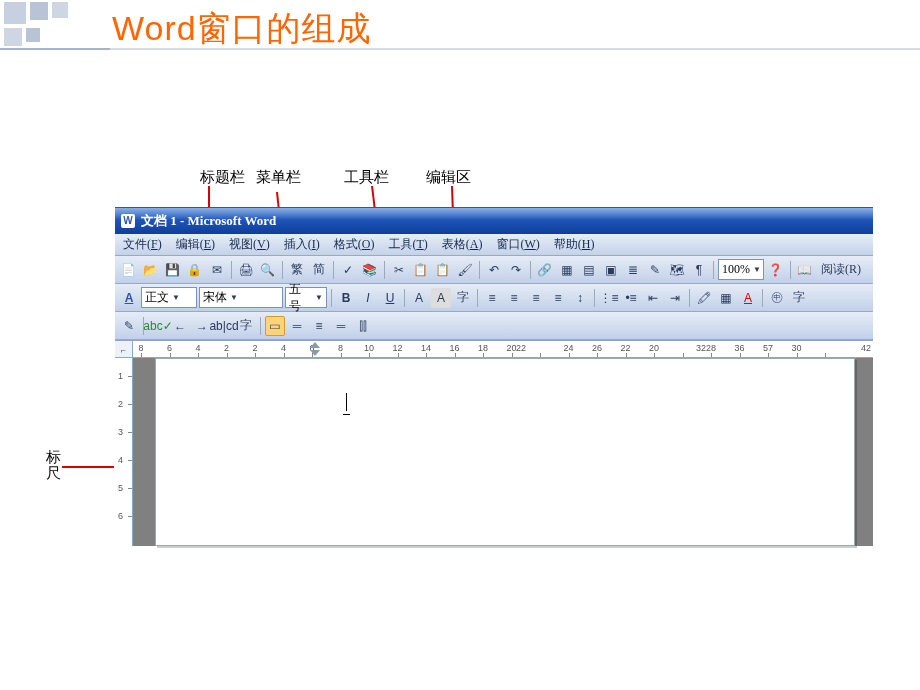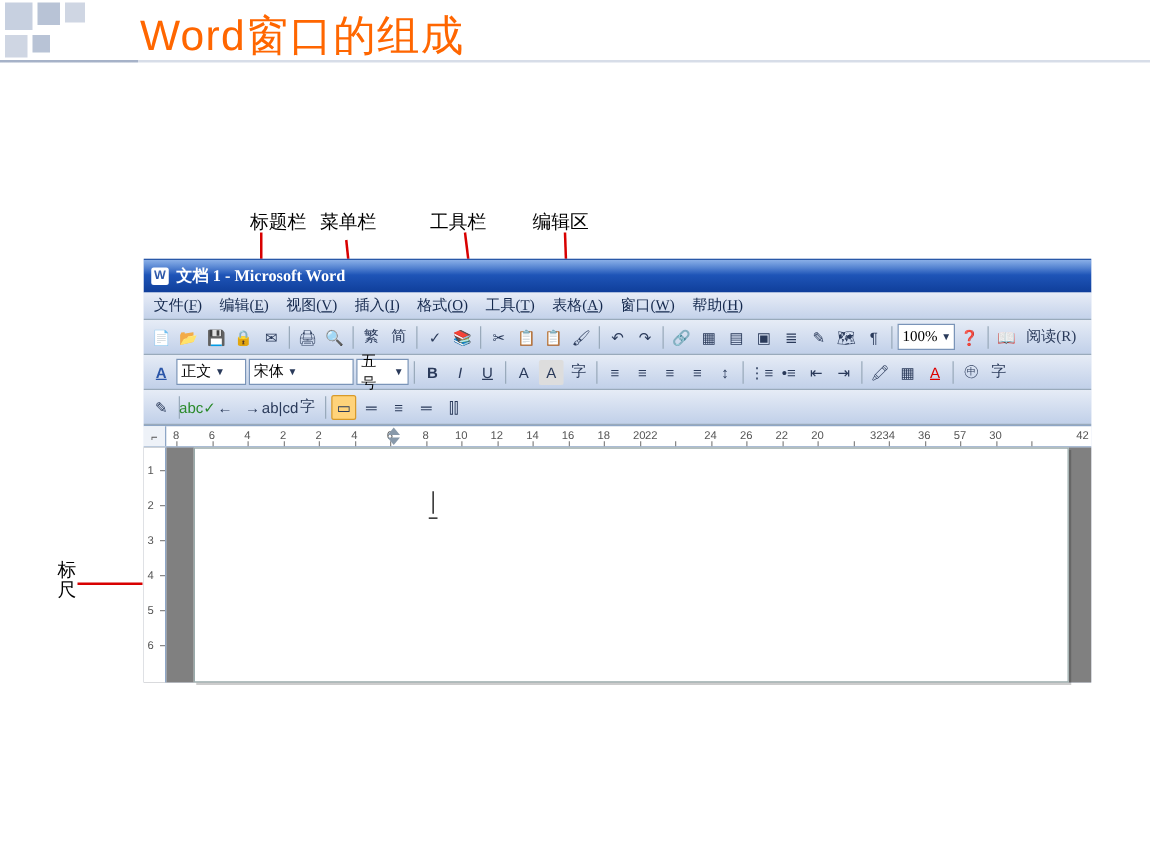--- a/index.html
+++ b/index.html
@@ -472,21 +472,21 @@
         <div class="tick" style="left: 453.5px;">24</div>
         <div class="mark" style="left: 453.5px;"></div>
         <div class="tick" style="left: 482px;">26</div>
         <div class="mark" style="left: 482px;"></div>
         <div class="tick" style="left: 510.5px;">22</div>
         <div class="mark" style="left: 510.5px;"></div>
         <div class="tick" style="left: 539px;">20</div>
         <div class="mark" style="left: 539px;"></div>
         <div class="tick" style="left: 586px;">32</div>
         <div class="mark" style="left: 567.5px;"></div>
-        <div class="tick" style="left: 596px;">34</div>
+        <div class="tick" style="left: 596px;">28</div>
         <div class="mark" style="left: 596px;"></div>
         <div class="tick" style="left: 624.5px;">36</div>
         <div class="mark" style="left: 624.5px;"></div>
         <div class="tick" style="left: 653px;">57</div>
         <div class="mark" style="left: 653px;"></div>
         <div class="tick" style="left: 681.5px;">30</div>
         <div class="mark" style="left: 681.5px;"></div>
         <div class="tick" style="left: 751px;">42</div>
         <div class="mark" style="left: 710px;"></div>
       </div>

